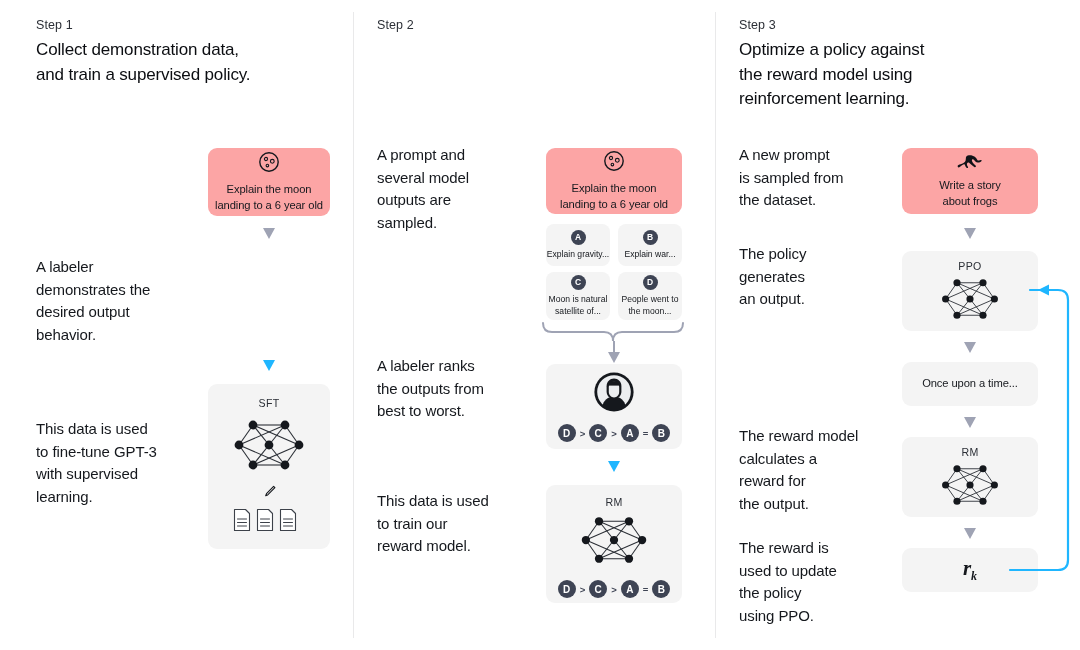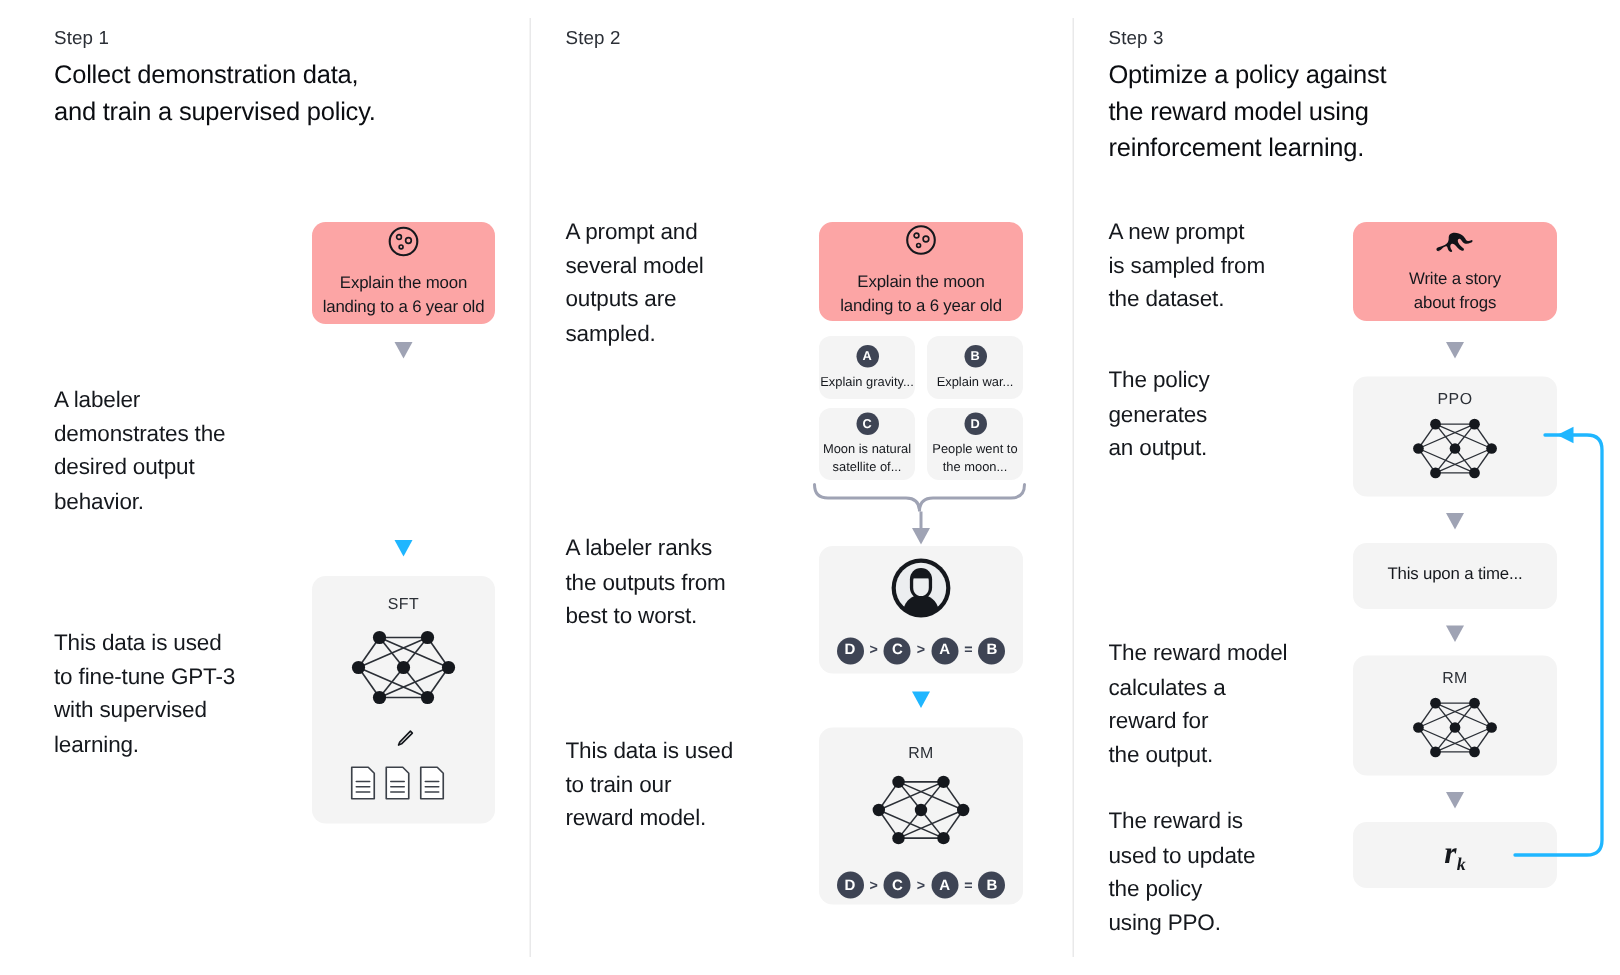--- a/index.html
+++ b/index.html
@@ -375,21 +375,21 @@
             <circle cx="22" cy="52" r="4.4"></circle>
               <circle cx="54" cy="52" r="4.4"></circle>
           </g>
         </svg>
       </span>
     </div>
 
     <div class="arrow grey" style="left:249px; top:342px;"></div>
 
     <div class="card grey" style="left:187px; top:362px; width:136px; height:44px;">
-      <div class="card-text">This upon a time...</div>
+      <div class="card-text">Once upon a time...</div>
     </div>
 
     <div class="arrow grey" style="left:249px; top:417px;"></div>
 
     <div class="card grey" style="left:187px; top:437px; width:136px; height:80px; justify-content:flex-start; padding-top:9px;">
       <div class="card-caption">RM</div>
       <span style="margin-top:1px;">
         <svg width="66" height="52" viewBox="0 0 76 64">
           <g stroke="#2b2f36" stroke-width="1.1" fill="none">
             <line x1="22" y1="12" x2="8" y2="32"></line>

